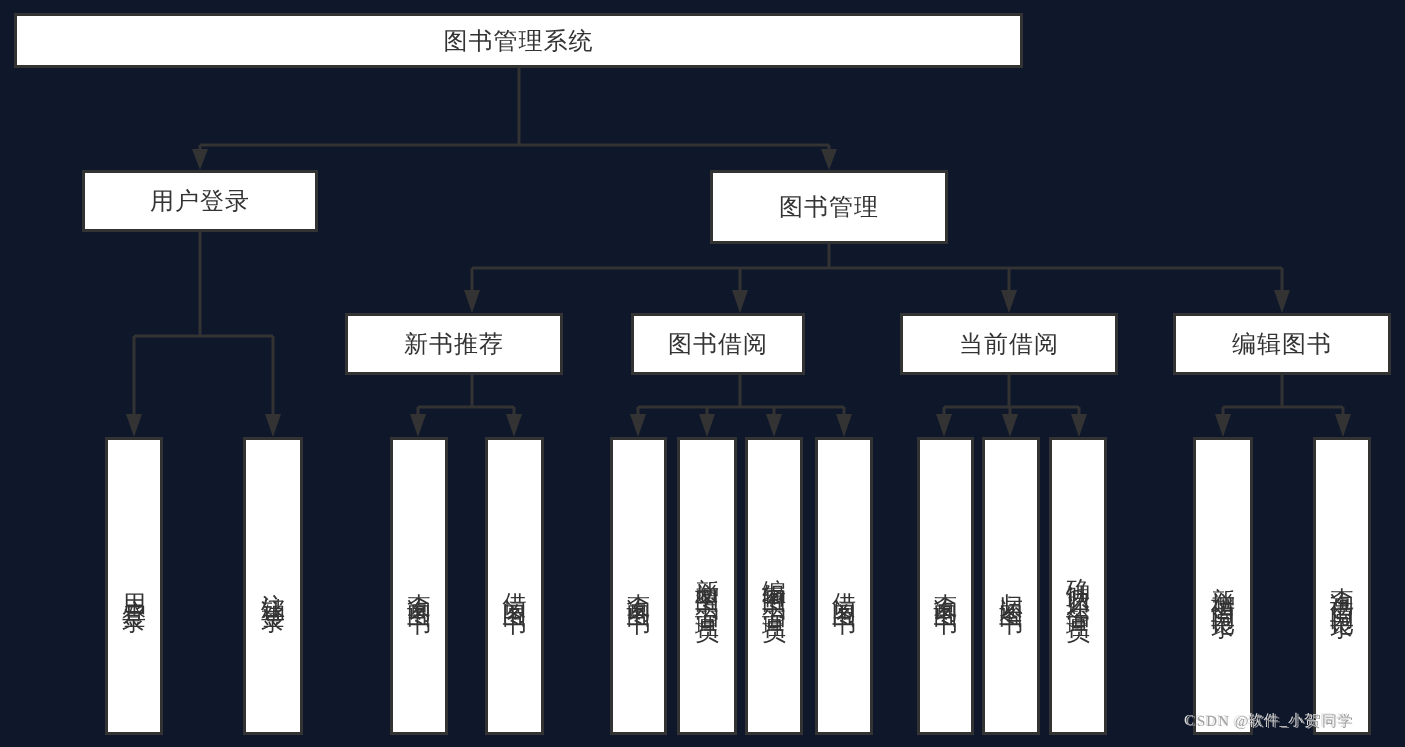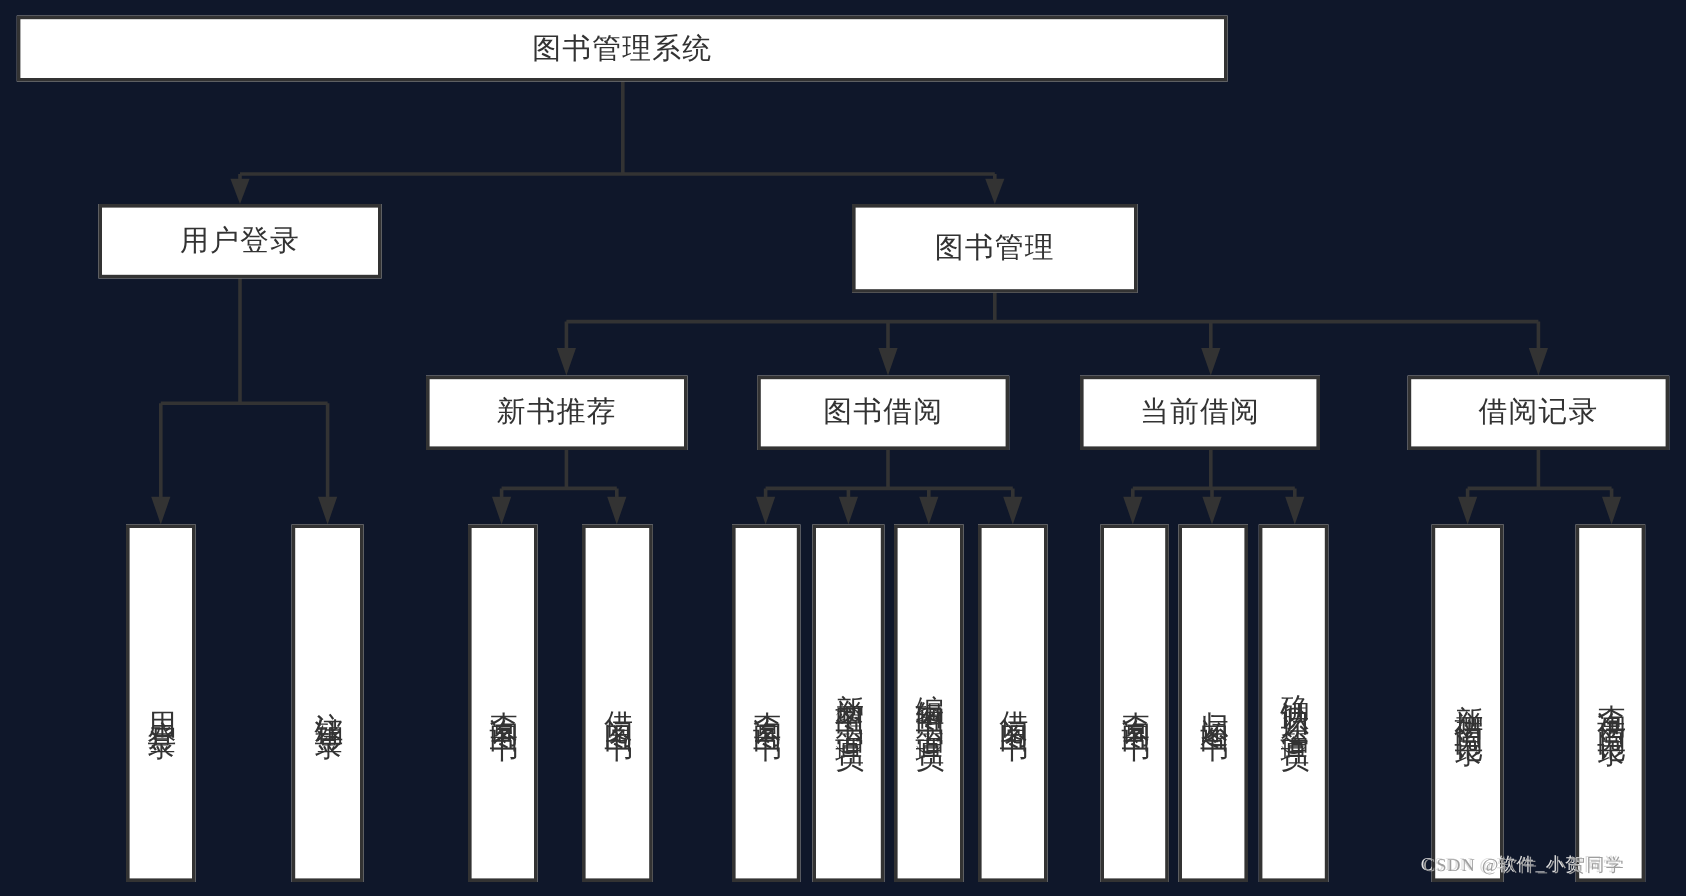--- a/index.html
+++ b/index.html
@@ -78,24 +78,24 @@
       <polygon points="1215,414 1231,414 1223,437"></polygon>
       <polygon points="1335,414 1351,414 1343,437"></polygon>
     </g>
   </svg>
 
   <div class="node h" style="left:14px;top:13px;width:1009px;height:55px">图书管理系统</div>
 
   <div class="node h" style="left:82px;top:170px;width:236px;height:62px">用户登录</div>
   <div class="node h" style="left:710px;top:170px;width:238px;height:74px">图书管理</div>
 
-  <div class="node h" style="left:355px;top:313px;width:218px;height:62px">新书推荐</div>
-  <div class="node h" style="left:631px;top:313px;width:210px;height:62px">图书借阅</div>
-  <div class="node h" style="left:900px;top:313px;width:200px;height:62px">当前借阅</div>
-  <div class="node h" style="left:1173px;top:313px;width:218px;height:62px">借阅记录</div>
+  <div class="node h" style="left:345px;top:313px;width:218px;height:62px">新书推荐</div>
+  <div class="node h" style="left:631px;top:313px;width:174px;height:62px">图书借阅</div>
+  <div class="node h" style="left:900px;top:313px;width:218px;height:62px">当前借阅</div>
+  <div class="node h" style="left:1173px;top:313px;width:218px;height:62px">编辑图书</div>
 
   <div class="node v" style="left:105px;top:437px;width:58px;height:298px">用户登录</div>
   <div class="node v" style="left:243px;top:437px;width:60px;height:298px">注销登录</div>
 
   <div class="node v" style="left:390px;top:437px;width:58px;height:298px">查询图书</div>
   <div class="node v" style="left:485px;top:437px;width:59px;height:298px">借阅图书</div>
 
   <div class="node v" style="left:610px;top:437px;width:57px;height:298px">查询图书</div>
   <div class="node v" style="left:677px;top:437px;width:60px;height:298px">新增图书（管理员）</div>
   <div class="node v" style="left:745px;top:437px;width:58px;height:298px">编辑图书（管理员）</div>

